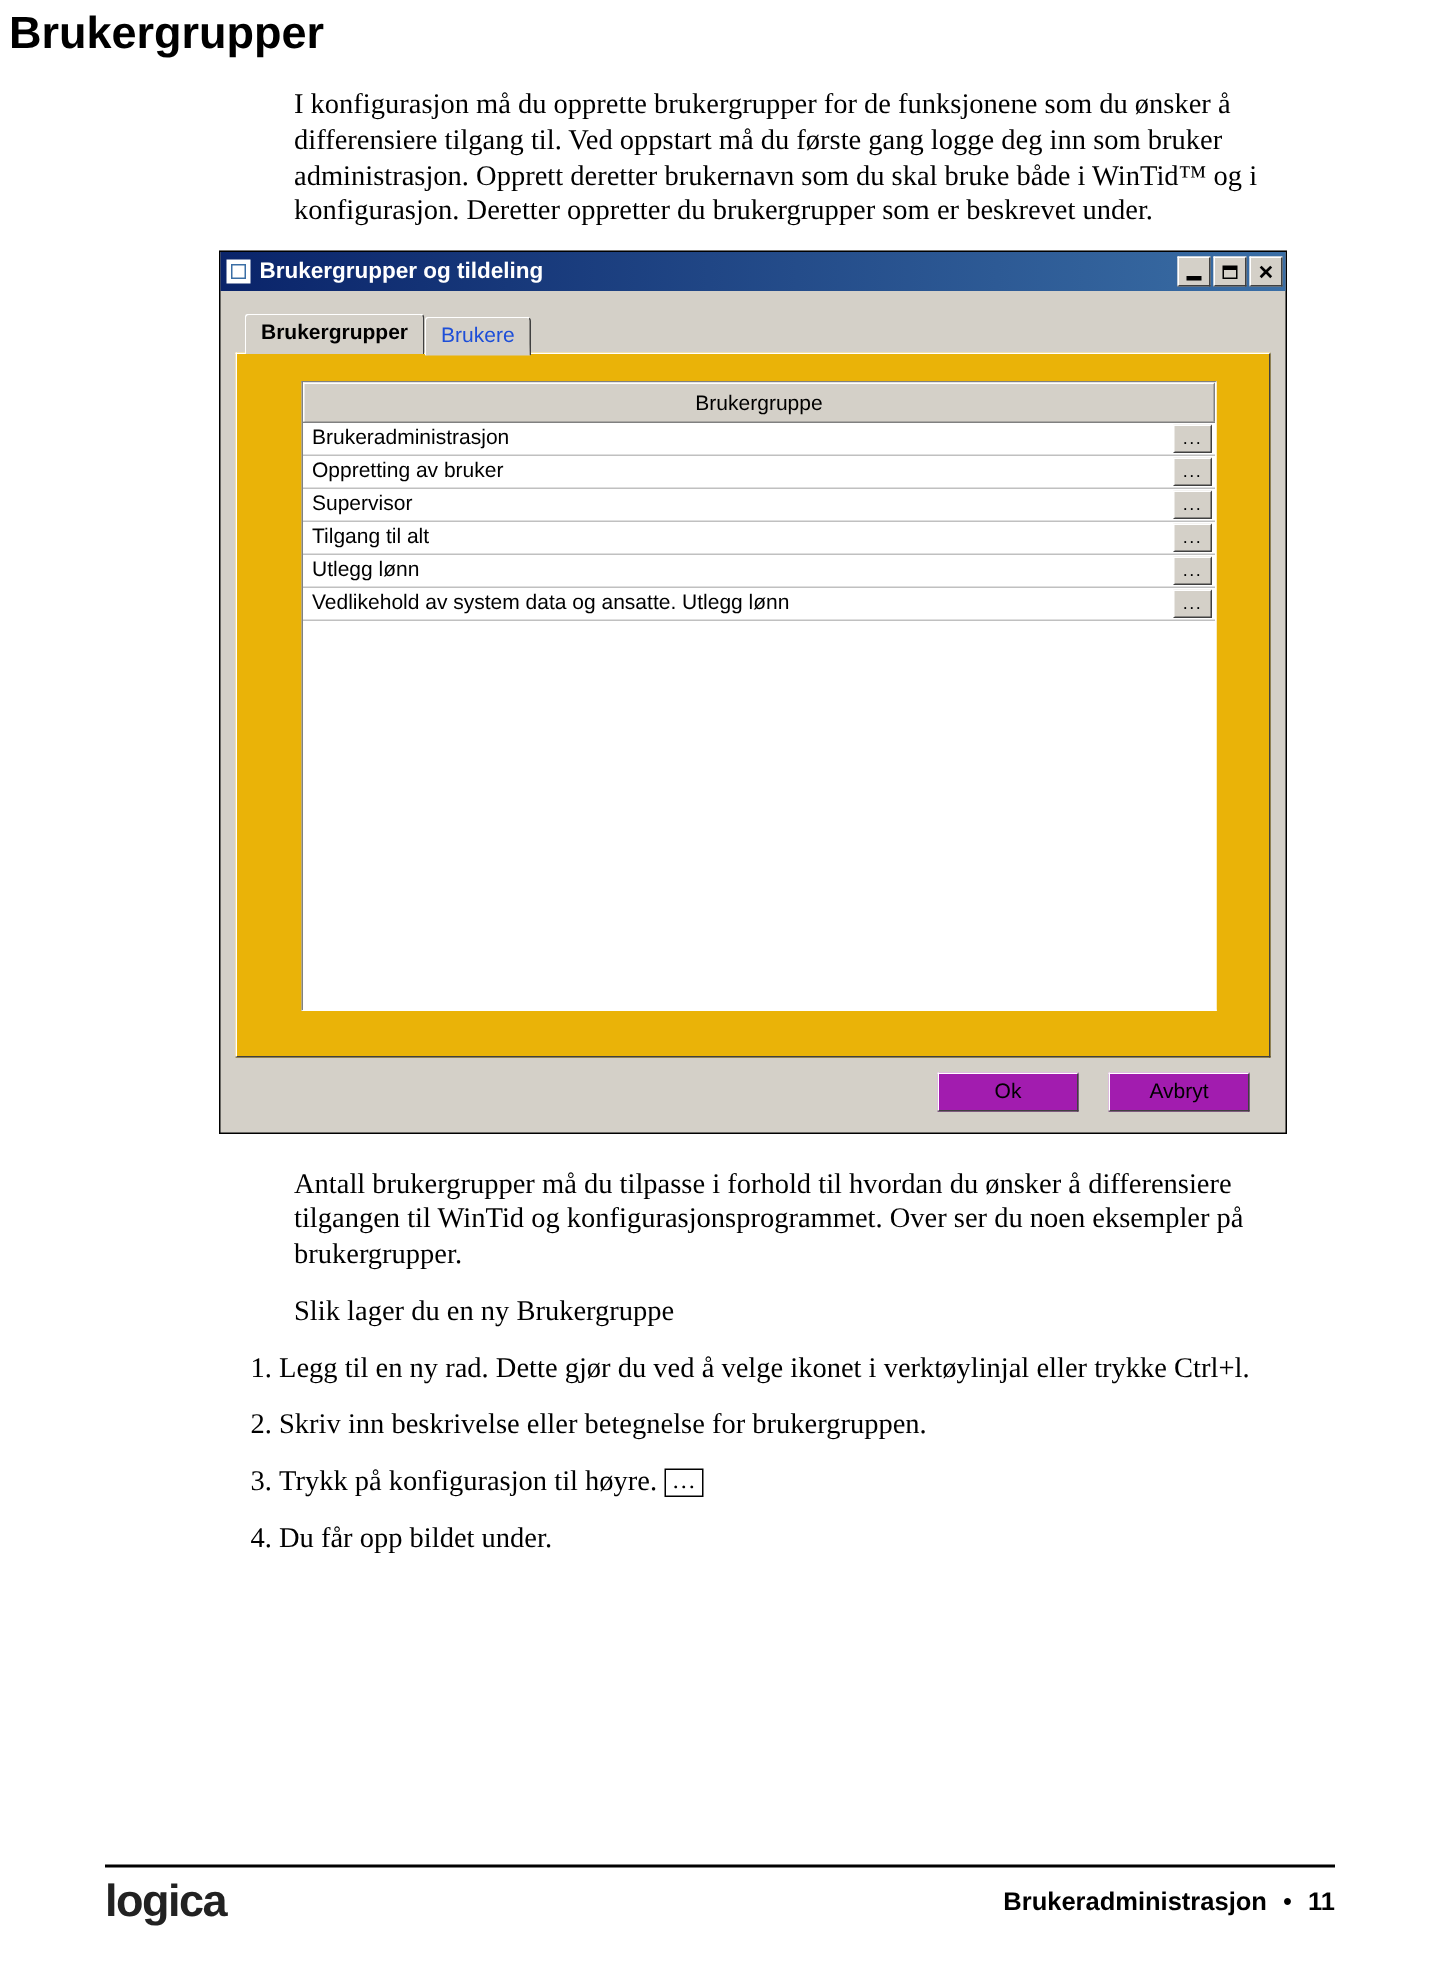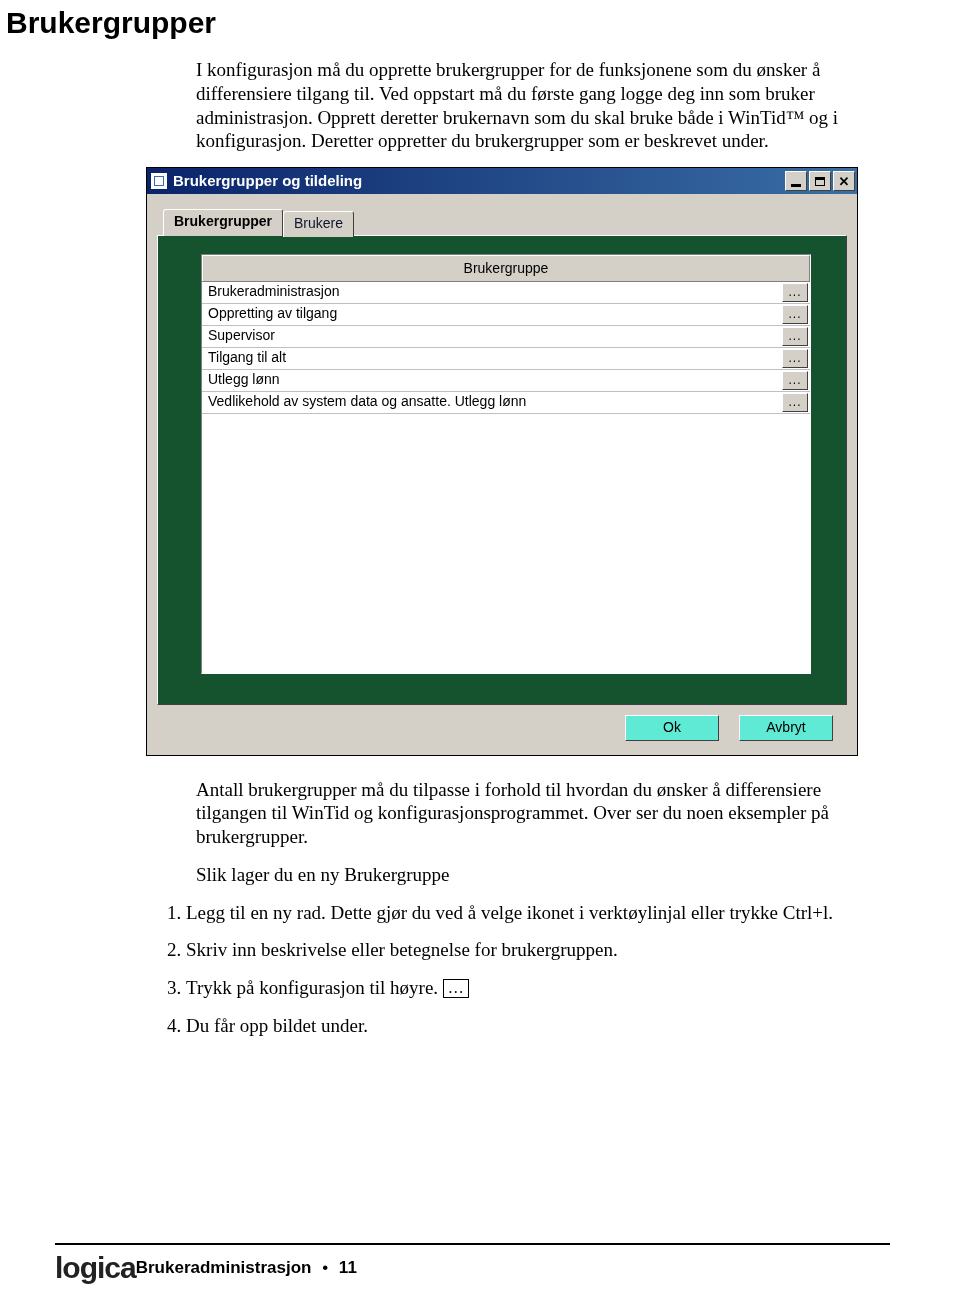--- a/index.html
+++ b/index.html
@@ -107,27 +107,27 @@
     background: #d4d0c8;
     font-weight: bold;
     top: 1px;
     padding-bottom: 5px;
   }
   .tab.inactive {
     border-top: 1px solid #fff;
     border-left: 1px solid #fff;
     border-right: 1px solid #404040;
     top: 2px;
-    color: #0f172a;
+    color: #1d4ed8;
   }
   .tabpanel {
     border: 1px solid #fff;
     border-right-color: #404040;
     border-bottom-color: #404040;
-    background: #14532d;
+    background: #eab308;
     padding: 18px 6px 14px 14px;
     min-height: 470px;
     position: relative;
     z-index: 1;
   }
   .grid {
     width: 610px;
     margin: 0 auto;
     background: #fff;
     border: 1px solid #808080;
@@ -175,21 +175,21 @@
   }
   .dlg-buttons {
     display: flex;
     justify-content: flex-end;
     gap: 20px;
     padding: 10px 14px 2px 0;
   }
   .push-btn {
     min-width: 94px;
     height: 26px;
-    background: #5eead4;
+    background: #a21caf;
     border: 1px solid #fff;
     border-right-color: #404040;
     border-bottom-color: #404040;
     font-family: inherit;
     font-size: 14px;
     text-align: center;
     line-height: 22px;
   }
   
   .sub-h {
@@ -206,28 +206,28 @@
     display: inline-block;
     border: 1px solid #000;
     padding: 0 4px;
     font-size: 16px;
     vertical-align: 1px;
     line-height: 1.05;
   }
   
   .footer {
     position: absolute;
-    left: 55px;
+    left: 70px;
     right: 70px;
     bottom: 30px;
     border-top: 2px solid #000;
     padding-top: 6px;
     display: flex;
     align-items: center;
-    justify-content: flex-start;
+    justify-content: space-between;
     font-family: Arial, Helvetica, sans-serif;
   }
   .logo {
     font-family: Arial, sans-serif;
     font-size: 30px;
     font-weight: 600;
     letter-spacing: -1px;
     color: #222;
   }
   .footer-right {
@@ -274,21 +274,21 @@
           <div class="tabpanel">
             <div class="grid">
               <div class="grid-header">
                 <div class="hcell">Brukergruppe</div>
               </div>
               <div class="grid-row">
                 <div class="cell">Brukeradministrasjon</div>
                 <div class="dotbtn">...</div>
               </div>
               <div class="grid-row">
-                <div class="cell">Oppretting av tilgang</div>
+                <div class="cell">Oppretting av bruker</div>
                 <div class="dotbtn">...</div>
               </div>
               <div class="grid-row">
                 <div class="cell">Supervisor</div>
                 <div class="dotbtn">...</div>
               </div>
               <div class="grid-row">
                 <div class="cell">Tilgang til alt</div>
                 <div class="dotbtn">...</div>
               </div>

